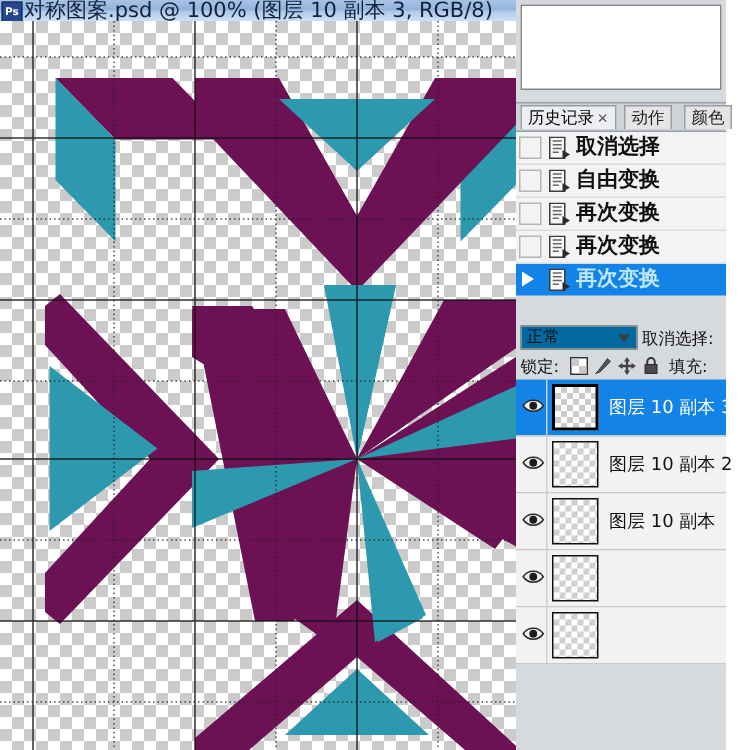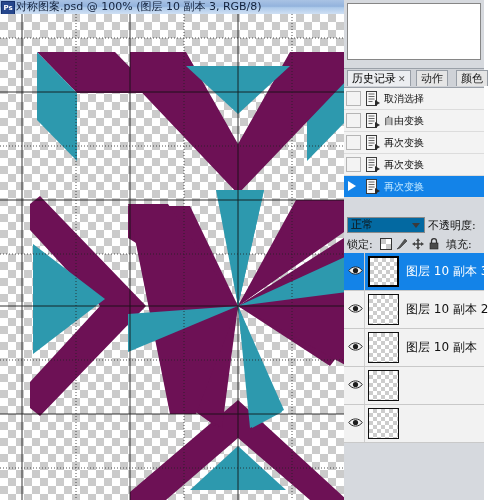--- a/index.html
+++ b/index.html
@@ -10,21 +10,21 @@
   
   #docwin{position:absolute;left:0;top:0;width:360px;height:500px;
           background:#d6d9de;overflow:hidden;}
   #titlebar{position:absolute;left:0;top:0;width:360px;height:14px;
             background:linear-gradient(to bottom,#a9c3e4 0%,#93b3dd 45%,#aecaea 55%,#cfe0f4 100%);
             border-bottom:1px solid #7d9cc4;}
   #psicon{position:absolute;left:1px;top:1px;width:12px;height:12px;
           background:#26478d;border:1px solid #16306b;color:#fff;
           font-size:7px;line-height:12px;text-align:center;font-weight:bold;}
   #titletext{position:absolute;left:16px;top:0px;height:14px;line-height:14px;
-             font-size:11px;color:#13223c;white-space:nowrap;}
+             font-size:14px;color:#13223c;white-space:nowrap;}
 
   
   #canvaswrap{position:absolute;left:0;top:14px;width:347px;height:486px;overflow:hidden;}
   #checker{position:absolute;left:0;top:0;width:347px;height:486px;
     background-image:
       linear-gradient(45deg,#cbcbcb 25%,transparent 25%,transparent 75%,#cbcbcb 75%),
       linear-gradient(45deg,#cbcbcb 25%,transparent 25%,transparent 75%,#cbcbcb 75%);
     background-color:#ffffff;
     background-size:16px 16px;
     background-position:0 0, 8px 8px;}
@@ -61,21 +61,21 @@
            background:#f3f3f3;}
   .histrow.sel{background:#1383e8;}
   .hist-check{position:absolute;left:2px;top:3px;width:15px;height:15px;
               background:#f3f3f3;border:1px solid #b5b5b5;box-sizing:border-box;}
   .histrow.sel .hist-check{background:#1383e8;border-color:#1383e8;}
   .hist-tri{position:absolute;left:4px;top:5px;width:0;height:0;
             border-top:5px solid transparent;border-bottom:5px solid transparent;
             border-left:8px solid #ffffff;}
   .hist-ico{position:absolute;left:22px;top:3px;width:14px;height:15px;}
   .hist-label{position:absolute;left:40px;top:0;height:21px;line-height:21px;
-              font-size:10px;color:#111;white-space:nowrap;}
+              font-size:14px;color:#111;white-space:nowrap;font-weight:bold;}
   .histrow.sel .hist-label{color:#bfe6ff;}
 
   
   .lyr-opts{position:relative;height:20px;background:#d6d9de;}
   .blendsel{position:absolute;left:3px;top:2px;width:78px;height:16px;
             background:#0369a1;border:1px solid #8a8a8a;box-sizing:border-box;
             font-size:11px;line-height:14px;padding-left:3px;color:#111;}
   .chev{position:absolute;right:4px;top:5px;width:0;height:0;
         border-left:4px solid transparent;border-right:4px solid transparent;
         border-top:5px solid #3a3a3a;}
@@ -272,21 +272,21 @@
         </div>
     </div>
 
     <div class="panel" id="lyrpanel" style="top:215px;">
 
       <div class="lyr-opts">
         <div class="blendsel">
           <span>正常</span>
           <span class="chev"></span>
         </div>
-        <div class="opaclbl">不透明度:</div>
+        <div class="opaclbl">取消选择:</div>
       </div>
 
       <div class="lyr-lock">
         <div class="locklbl">锁定:</div>
         <svg class="lockico" style="left:36px;" viewBox="0 0 12 12">
           <rect x="0.5" y="0.5" width="11" height="11" fill="#fff" stroke="#333"></rect>
           <rect x="1" y="1" width="5" height="5" fill="#c9c9c9"></rect>
           <rect x="6" y="6" width="5" height="5" fill="#c9c9c9"></rect>
         </svg>
         <svg class="lockico" style="left:52px;" viewBox="0 0 12 12">

